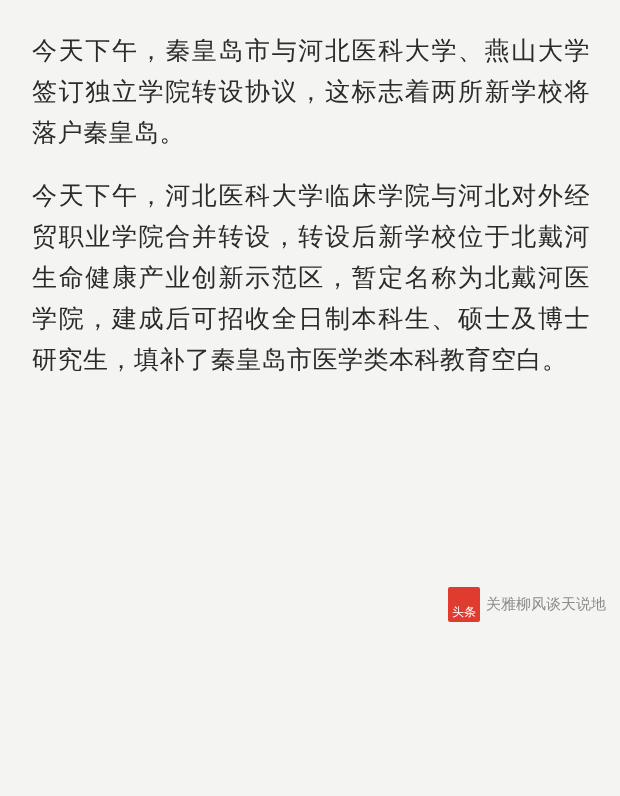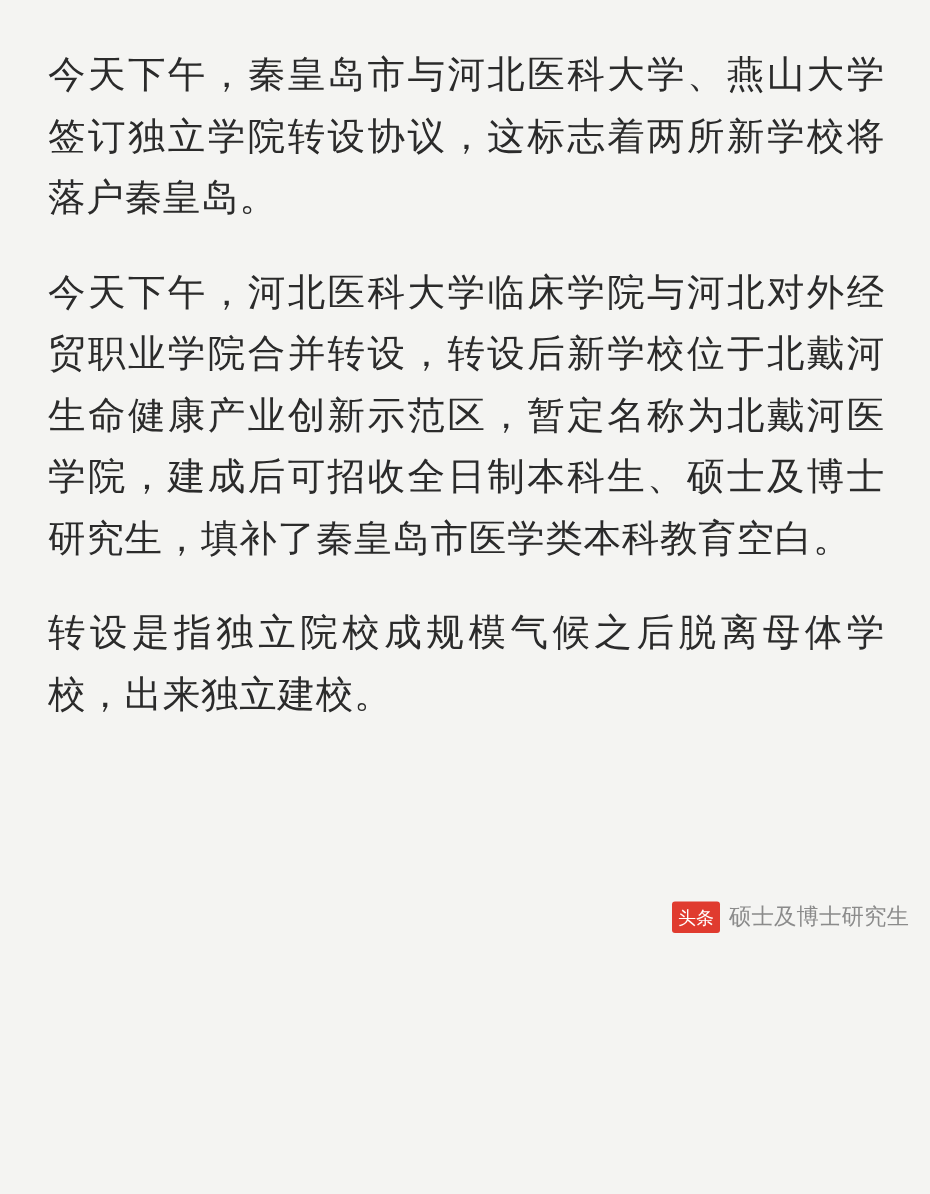--- a/index.html
+++ b/index.html
@@ -43,36 +43,35 @@
     gap: 6px;
     font-size: 15px;
     color: #8b8b8b;
   }
   #watermark .logo {
     display: inline-block;
     background: #e03b2f;
     color: #ffffff;
     font-size: 12px;
     line-height: 16px;
-    padding: 3px 4px 2px 4px;
+    padding: 17px 4px 2px 4px;
     border-radius: 2px;
     letter-spacing: 0;
     white-space: nowrap;
   }
   #watermark .wm-text {
     white-space: nowrap;
   }
 </style>
 </head>
 <body>
 
 <div id="article">
 
   <p class="para">今天下午，秦皇岛市与河北医科大学、燕山大学签订独立学院转设协议，这标志着两所新学校将落户秦皇岛。</p>
   <p class="para">今天下午，河北医科大学临床学院与河北对外经贸职业学院合并转设，转设后新学校位于北戴河生命健康产业创新示范区，暂定名称为北戴河医学院，建成后可招收全日制本科生、硕士及博士研究生，填补了秦皇岛市医学类本科教育空白。</p>
-  <p class="para">转设是指独立院校成规模气候之后脱离母体学校，出来独立建校。</p>
 
   <div id="watermark">
     <span class="logo">头条</span>
-    <span class="wm-text">硕士及博士研究生</span>
+    <span class="wm-text">关雅柳风谈天说地</span>
   </div>
 
 </div>
 
 </body></html>

